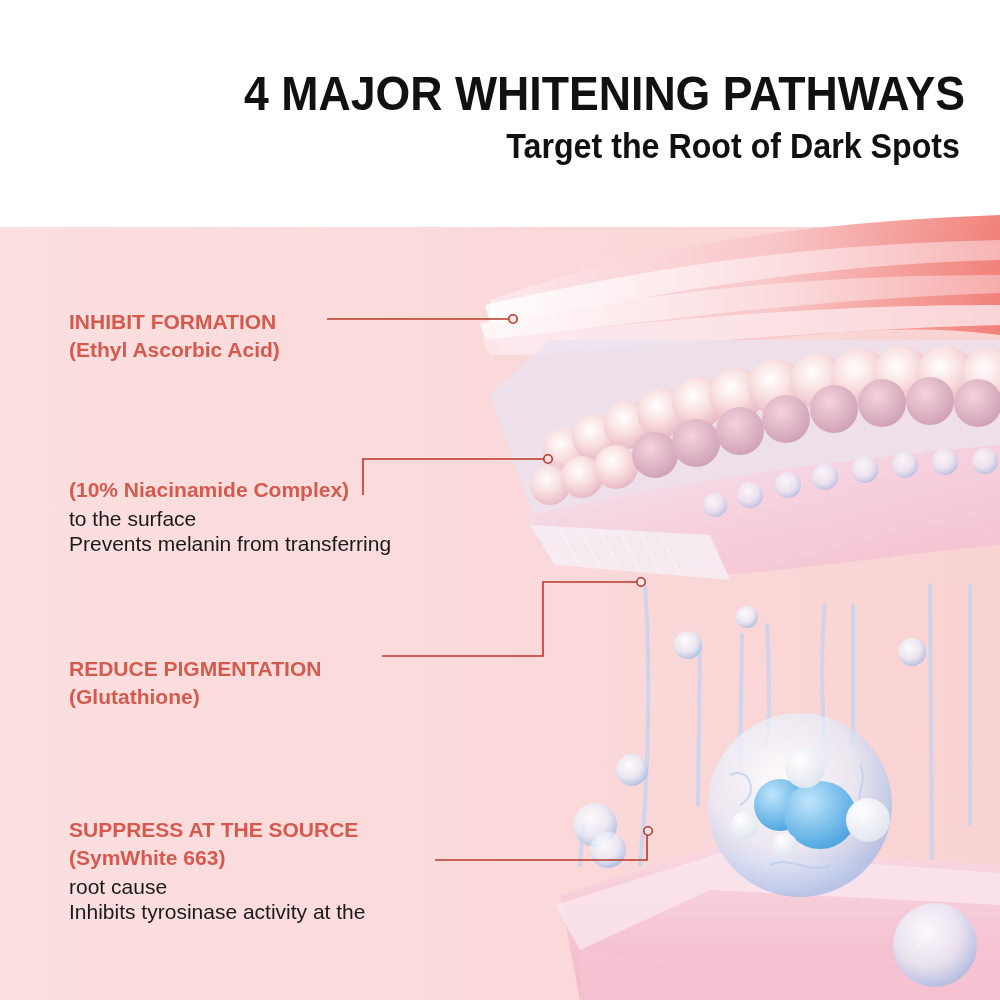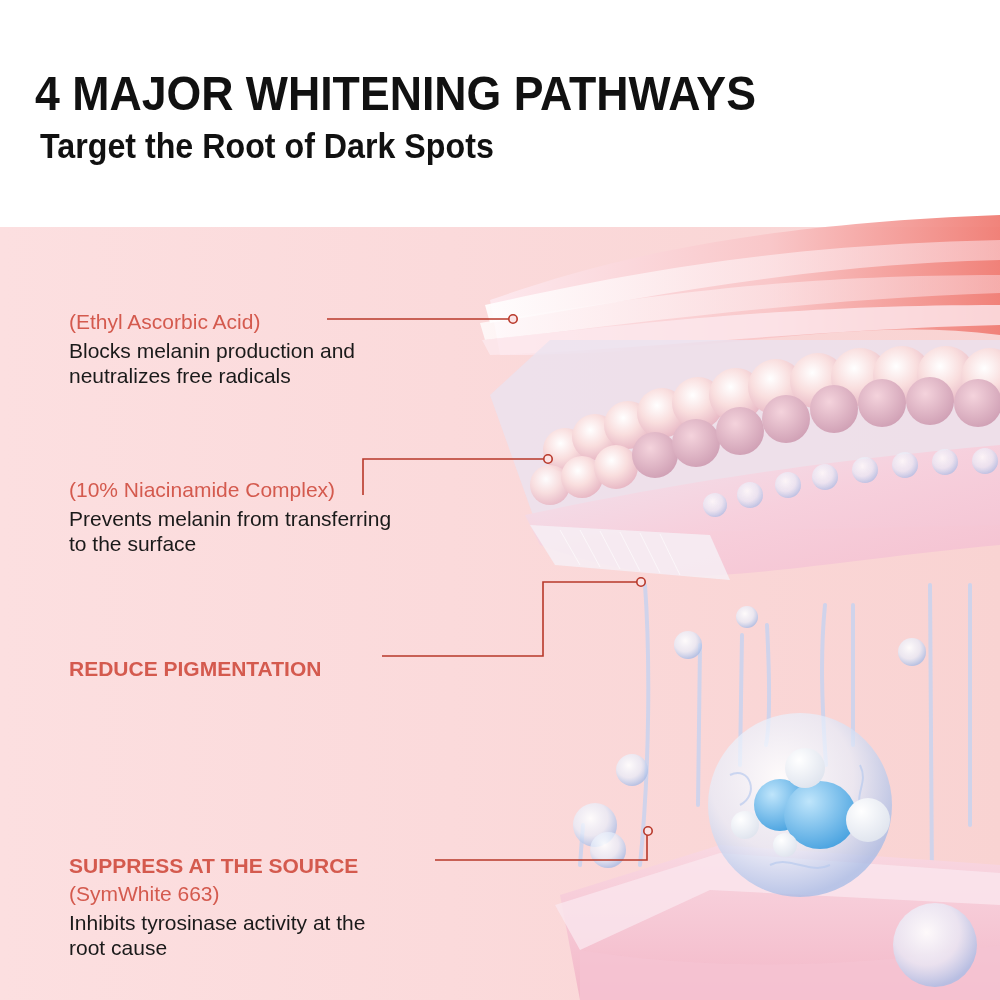--- a/index.html
+++ b/index.html
@@ -1,21 +1,21 @@
 <!DOCTYPE html>
 <html><head>
   <meta charset="utf-8">
   <style>
     * { margin: 0; padding: 0; box-sizing: border-box; }
     html, body { width: 1000px; height: 1000px; overflow: hidden; background: #ffffff; }
     body { position: relative; font-family: "Liberation Sans", "DejaVu Sans", sans-serif; }
 
     .header {
       position: absolute; left: 0; top: 0; width: 1000px; height: 227px;
-      background: #ffffff; text-align: left;
+      background: #ffffff; text-align: right;
     }
     .title {
       position: absolute; left: 0; right: 0; top: 66px;
       font-size: 48px; font-weight: 700; color: #111111; letter-spacing: 0px;
       transform: scaleX(0.93); transform-origin: center;
       line-height: 56px;
     }
     .subtitle {
       position: absolute; left: 0; right: 0; top: 124px;
       font-size: 35px; font-weight: 700; color: #111111;
@@ -32,31 +32,31 @@
     
     .illustration { position: absolute; left: 470px; top: 205px; width: 530px; height: 795px; }
     .illustration svg { width: 100%; height: 100%; display: block; }
 
     
     .pathway { position: absolute; left: 69px; }
     .pathway .heading {
       font-size: 21px; font-weight: 700; color: #d45a4e; line-height: 28px; white-space: nowrap;
     }
     .pathway .ingredient {
-      font-size: 21px; font-weight: 400; color: #d45a4e; line-height: 28px; white-space: nowrap;
+      font-size: 21px; font-weight: 700; color: #d45a4e; line-height: 28px; white-space: nowrap;
     }
     .pathway .desc {
       font-size: 21px; font-weight: 400; color: #1a1a1a; line-height: 25px; margin-top: 2px;
     }
     .pathway .desc span { display: block; white-space: nowrap; }
 
     .p1 { top: 308px; }
     .p2 { top: 476px; }
     .p3 { top: 644px; margin-top: 11px; }
-    .p4 { top: 816px; margin-top: 36px; }
+    .p4 { top: 816px; }
 
     .connectors { position: absolute; left: 0; top: 0; width: 1000px; height: 1000px; pointer-events: none; }
   </style>
 </head>
 <body>
 
 <div class="header">
   <h1 class="title">4 MAJOR WHITENING PATHWAYS</h1>
   <h2 class="subtitle">Target the Root of Dark Spots</h2>
 </div>
@@ -215,39 +215,37 @@
 
     <polyline points="382,656 543,656 543,582 637,582"></polyline>
     <circle cx="641" cy="582" r="4.2" fill="#fbe3e5"></circle>
 
     <polyline points="435,860 647,860 647,835"></polyline>
     <circle cx="648" cy="831" r="4.2" fill="#fbe3e5"></circle>
   </g>
 </svg>
 
 <div class="pathway p1">
+  <div class="heading">INHIBIT FORMATION</div>
   <div class="ingredient">(Ethyl Ascorbic Acid)</div>
-  <div class="desc">
-    <span>Blocks melanin production and</span>
-    <span>neutralizes free radicals</span>
-  </div>
 </div>
 
 <div class="pathway p2">
   <div class="ingredient">(10% Niacinamide Complex)</div>
   <div class="desc">
+    <span>to the surface</span>
     <span>Prevents melanin from transferring</span>
-    <span>to the surface</span>
   </div>
 </div>
 
 <div class="pathway p3">
   <div class="heading">REDUCE PIGMENTATION</div>
+  <div class="ingredient">(Glutathione)</div>
 </div>
 
 <div class="pathway p4">
   <div class="heading">SUPPRESS AT THE SOURCE</div>
   <div class="ingredient">(SymWhite 663)</div>
   <div class="desc">
+    <span>root cause</span>
     <span>Inhibits tyrosinase activity at the</span>
-    <span>root cause</span>
   </div>
 </div>
 
 </body></html>

